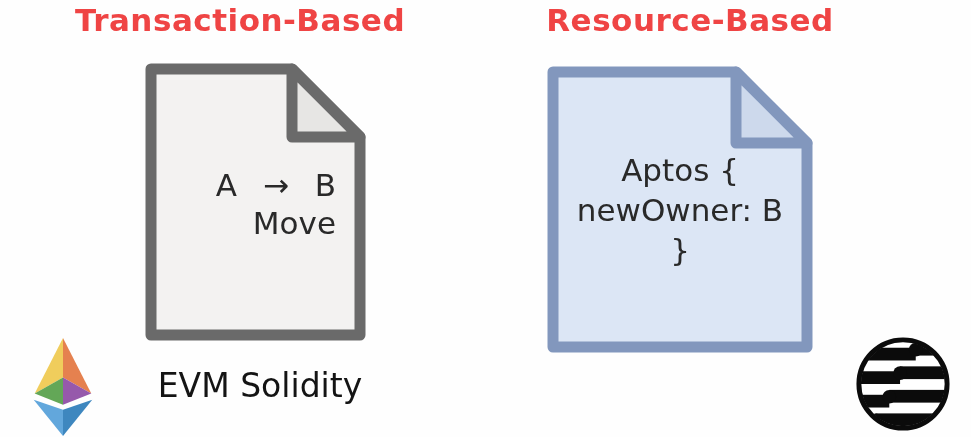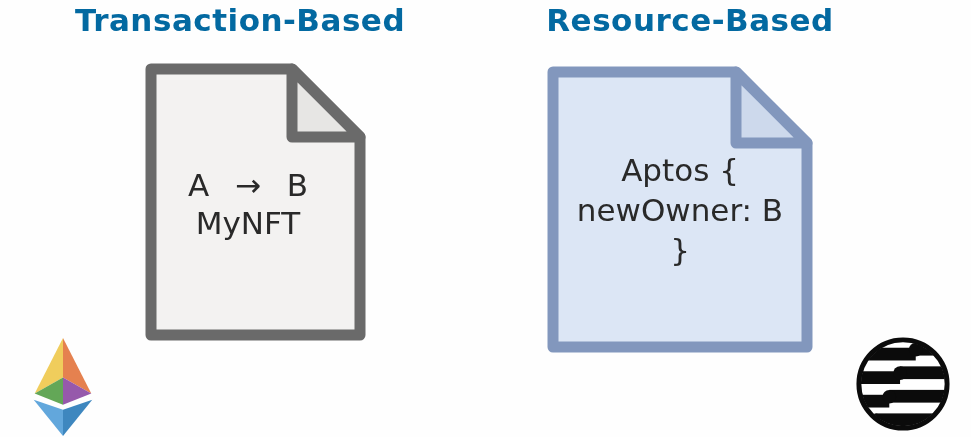--- a/index.html
+++ b/index.html
@@ -16,38 +16,39 @@
     font-family: "DejaVu Sans", "Liberation Sans", sans-serif;
   }
   .title {
     position: absolute;
     top: 2px;
     width: 400px;
     text-align: center;
     font-size: 31px;
     font-weight: bold;
     letter-spacing: 0.5px;
-    color: #0369a1;
+    color: #ef4444;
   }
   #title-left  { left: 40px; }
   #title-right { left: 490px; }
 
   .doc-svg { position: absolute; }
   #doc-left-svg  { left: 144px; top: 62px;  width: 223px; height: 280px; }
   #doc-right-svg { left: 546px; top: 65px;  width: 268px; height: 289px; }
 
   .doc-text {
     position: absolute;
     text-align: center;
     color: #292929;
     font-size: 31px;
   }
   #doc-left-text {
-    left: 146px; top: 166px; width: 204px;
+    left: 132px; top: 166px; width: 204px;
     line-height: 38px;
+    text-align: right;
   }
   #doc-left-text .spaced { word-spacing: 16px; }
   #doc-right-text {
     left: 540px; top: 150px; width: 280px;
     line-height: 40px;
   }
 
   .chain-label {
     position: absolute;
     top: 366px;
@@ -76,29 +77,30 @@
     <path d="M 148 7 L 148 75 L 216 75 Z" style="fill:var(--left-doc-fold); stroke:var(--left-doc-border);" stroke-width="11" stroke-linejoin="round"></path>
   </svg>
 
   <svg id="doc-right-svg" class="doc-svg" viewBox="0 0 268 289">
     <path d="M 7 7 L 190 7 L 261 78 L 261 282 L 7 282 Z" style="fill:var(--right-doc-fill); stroke:var(--right-doc-border);" stroke-width="11" stroke-linejoin="round"></path>
     <path d="M 190 7 L 190 78 L 261 78 Z" style="fill:var(--right-doc-fold); stroke:var(--right-doc-border);" stroke-width="11" stroke-linejoin="round"></path>
   </svg>
 
   <div id="doc-left-text" class="doc-text">
     <div class="spaced">A → B</div>
-    <div>MyNFT</div>
+    <div>Move</div>
   </div>
 
   <div id="doc-right-text" class="doc-text">
     <div>Aptos {</div>
     <div>newOwner: B</div>
     <div>}</div>
   </div>
 
+  <div id="label-left" class="chain-label">EVM Solidity</div>
 
   <svg id="eth-logo" class="logo" viewBox="0 0 72 100">
 
     <polygon points="35,2 7,57 35,41" style="fill:var(--eth-yellow);"></polygon>
     <polygon points="35,2 63,57 35,41" style="fill:var(--eth-orange);"></polygon>
 
     <polygon points="7,57 35,41 35,68" style="fill:var(--eth-green);"></polygon>
     <polygon points="63,57 35,41 35,68" style="fill:var(--eth-purple);"></polygon>
 
     <polygon points="6,63 35,73 35,99" style="fill:var(--eth-light-blue);"></polygon>

